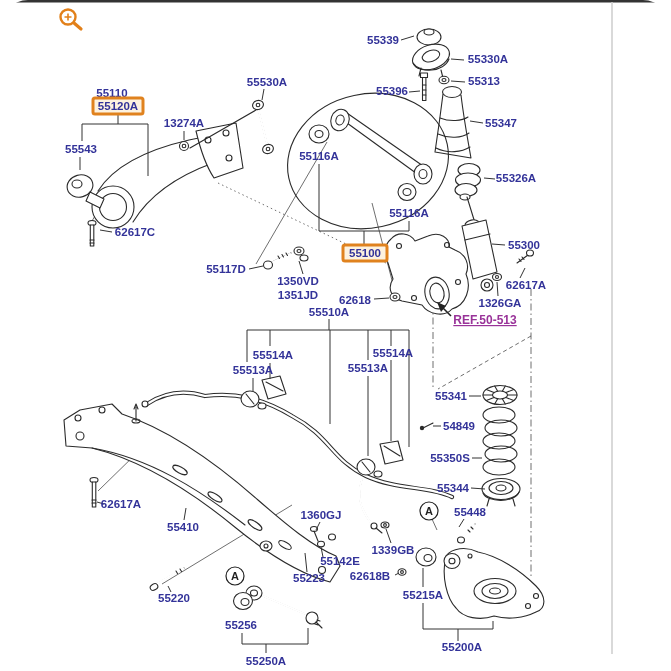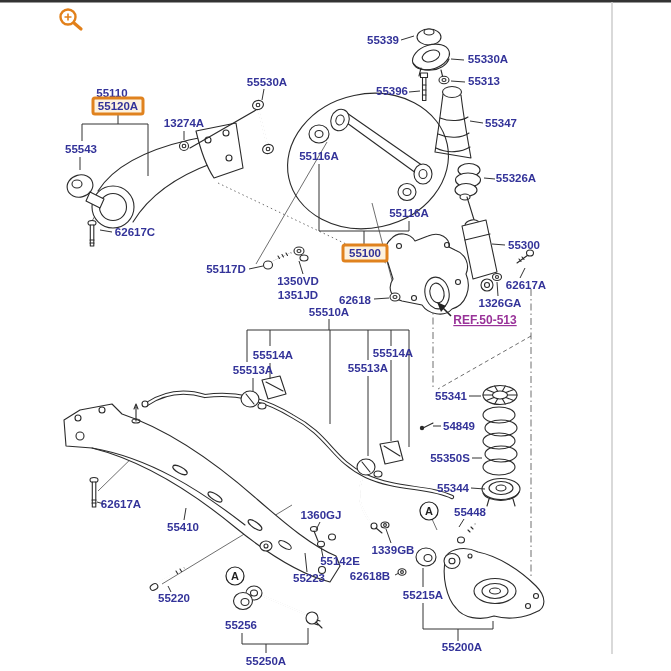--- a/index.html
+++ b/index.html
@@ -1,17 +1,17 @@
 <!DOCTYPE html>
 <html><head>
 <meta charset="utf-8">
 <style>
   html,body{margin:0;padding:0;background:#ffffff;}
   #stage{position:relative;width:671px;height:671px;background:#ffffff;overflow:hidden;
-         font-family:"Liberation Sans", sans-serif;}
+         font-family:"Liberation Sans", sans-serif;border-radius:28px;}
   svg{position:absolute;left:0;top:0;}
   .pt   {stroke:#2b2b2b;stroke-width:1.1;fill:none;stroke-linecap:round;stroke-linejoin:round;}
   .ptw  {stroke:#2b2b2b;stroke-width:1.1;fill:#ffffff;stroke-linecap:round;stroke-linejoin:round;}
   .cl   {stroke:#4a4a4a;stroke-width:0.8;fill:none;}
   .dot  {stroke-dasharray:1.5 3;}
   .dsh  {stroke-dasharray:4 3;}
   .ddot {stroke-dasharray:7 3 1.5 3;}
   .ld   {stroke:#333333;stroke-width:1;fill:none;}
   .bk   {stroke:#333333;stroke-width:1;fill:none;}
   .thick{stroke:#2b2b2b;stroke-width:4.2;fill:none;stroke-linecap:round;}

